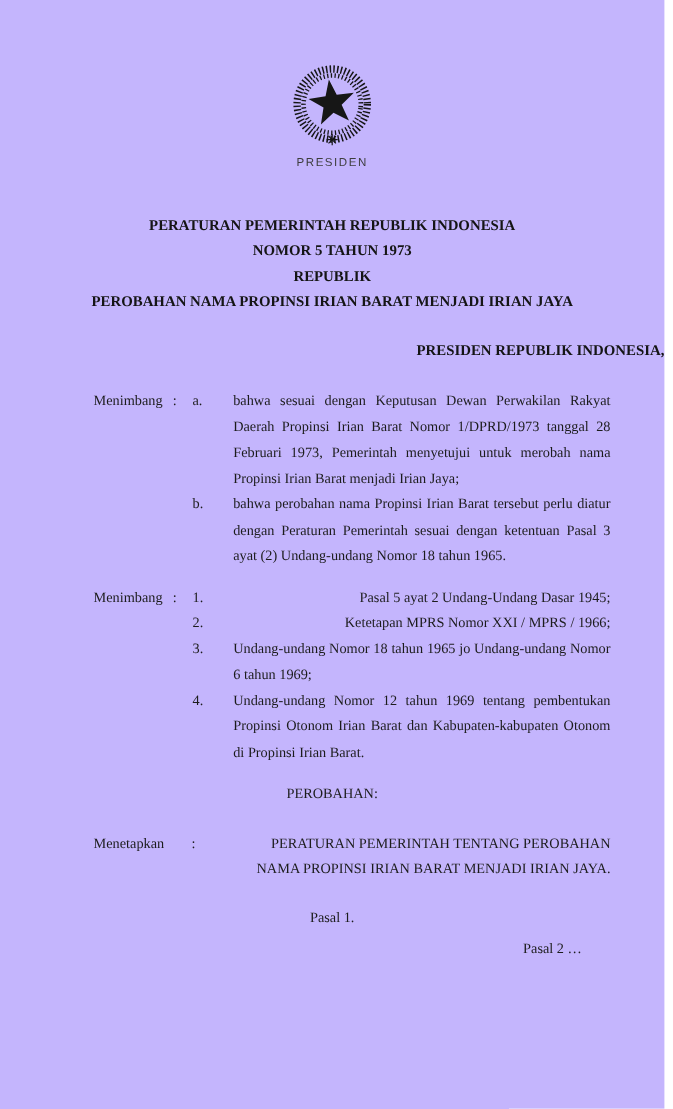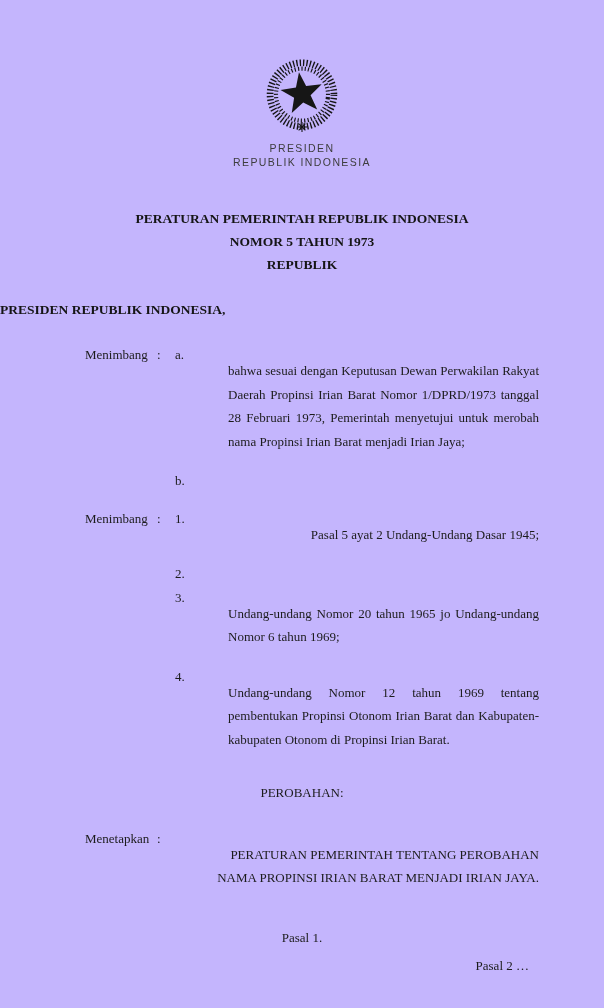--- a/index.html
+++ b/index.html
@@ -28,36 +28,36 @@
   .title-block {
     margin-top: 38px;
     text-align: center;
     font-weight: bold;
     font-size: 13.5px;
     line-height: 23px;
     color: #151515;
   }
   .salutation {
     margin-top: 22px;
-    text-align: left;
+    text-align: right;
     font-weight: bold;
     font-size: 13.5px;
     line-height: 23px;
     color: #151515;
   }
   
   .clause {
     margin: 0 49px 0 85px;
     font-size: 13px;
     line-height: 23.5px;
   }
   .clause .row { display: grid; grid-template-columns: 72px 18px 37px 1fr; align-items: start; }
-  .clause .row.no-marker { grid-template-columns: 72px 26px 1fr; }
+  .clause .row.no-marker { grid-template-columns: 72px 26px 1fr; gap: 17px; }
   .clause .label, .clause .colon, .clause .marker { display: block; }
-  .clause .text { margin: 16px; text-align: justify; }
+  .clause .text { margin: 0; text-align: justify; }
   .clause .text.left { text-align: right; }
   .menimbang { margin-top: 22px; }
   .mengingat { margin-top: 14px; }
   .menetapkan { margin-top: 22px; }
   
   .memutuskan {
     margin-top: 14px;
     text-align: center;
     font-size: 13px;
     line-height: 23.5px;
@@ -98,62 +98,64 @@
       <polygon points="46.4,19.3 54.9,35.8 73.4,33.6 60.2,46.8 68.1,63.7 51.4,55.3 37.8,68.0 40.6,49.6 24.4,40.5 42.8,37.5" fill="#161616"></polygon>
 
       <g stroke="#161616" stroke-width="1.3">
         <line x1="46" y1="80.5" x2="54" y2="88.5"></line>
         <line x1="54" y1="80.5" x2="46" y2="88.5"></line>
         <line x1="50" y1="78.5" x2="50" y2="90.5"></line>
         <line x1="44" y1="84.5" x2="56" y2="84.5"></line>
       </g>
     </svg>
     <div class="org-line">PRESIDEN</div>
-    <div class="org-line">REPUBLIK INDONESIA</div>
   </div>
 
   <div class="title-block">
     <div>PERATURAN PEMERINTAH REPUBLIK INDONESIA</div>
     <div>NOMOR 5 TAHUN 1973</div>
     <div>REPUBLIK</div>
+    <div>PEROBAHAN NAMA PROPINSI IRIAN BARAT MENJADI IRIAN JAYA</div>
   </div>
 
   <div class="salutation">PRESIDEN REPUBLIK INDONESIA,</div>
 
   <section class="clause menimbang">
     <div class="row">
       <span class="label">Menimbang</span>
       <span class="colon">:</span>
       <span class="marker">a.</span>
       <p class="text">bahwa sesuai dengan Keputusan Dewan Perwakilan Rakyat Daerah Propinsi Irian Barat Nomor 1/DPRD/1973 tanggal 28 Februari 1973, Pemerintah menyetujui untuk merobah nama Propinsi Irian Barat menjadi Irian Jaya;</p>
     </div>
     <div class="row">
       <span class="label"></span>
       <span class="colon"></span>
       <span class="marker">b.</span>
+      <p class="text">bahwa perobahan nama Propinsi Irian Barat tersebut perlu diatur dengan Peraturan Pemerintah sesuai dengan ketentuan Pasal 3 ayat (2) Undang-undang Nomor 18 tahun 1965.</p>
     </div>
   </section>
 
   <section class="clause mengingat">
     <div class="row">
       <span class="label">Menimbang</span>
       <span class="colon">:</span>
       <span class="marker">1.</span>
       <p class="text left">Pasal 5 ayat 2 Undang-Undang Dasar 1945;</p>
     </div>
     <div class="row">
       <span class="label"></span>
       <span class="colon"></span>
       <span class="marker">2.</span>
+      <p class="text left">Ketetapan MPRS Nomor XXI / MPRS / 1966;</p>
     </div>
     <div class="row">
       <span class="label"></span>
       <span class="colon"></span>
       <span class="marker">3.</span>
-      <p class="text">Undang-undang Nomor 20 tahun 1965 jo Undang-undang Nomor 6 tahun 1969;</p>
+      <p class="text">Undang-undang Nomor 18 tahun 1965 jo Undang-undang Nomor 6 tahun 1969;</p>
     </div>
     <div class="row">
       <span class="label"></span>
       <span class="colon"></span>
       <span class="marker">4.</span>
       <p class="text">Undang-undang Nomor 12 tahun 1969 tentang pembentukan Propinsi Otonom Irian Barat dan Kabupaten-kabupaten Otonom di Propinsi Irian Barat.</p>
     </div>
   </section>
 
   <div class="memutuskan">PEROBAHAN:</div>

